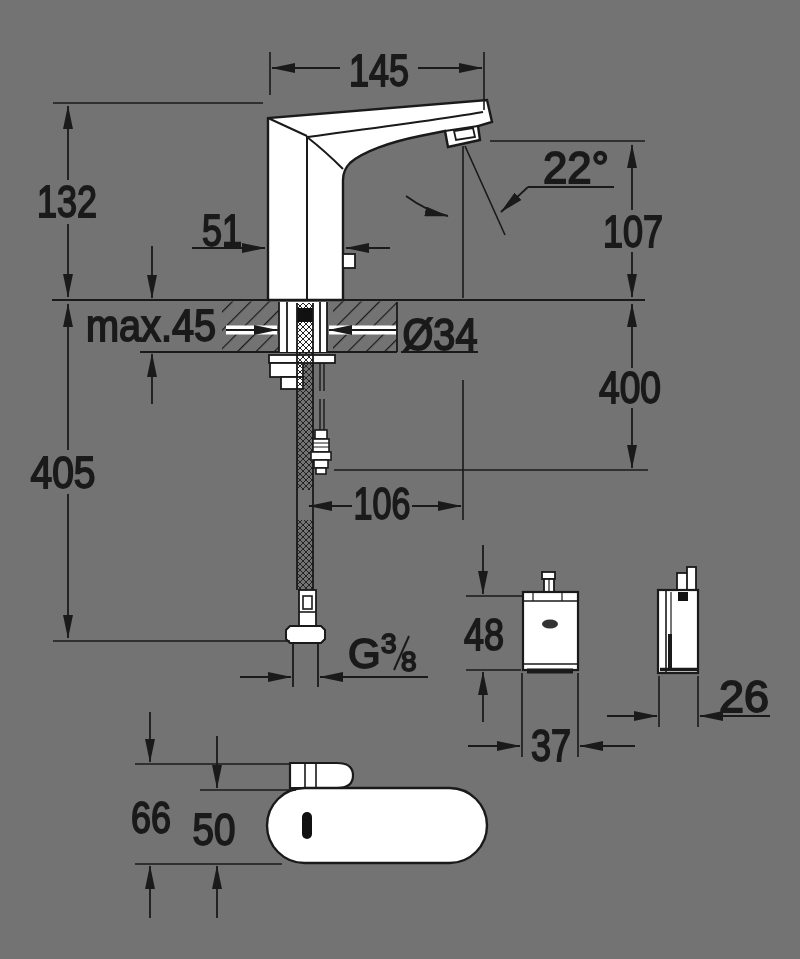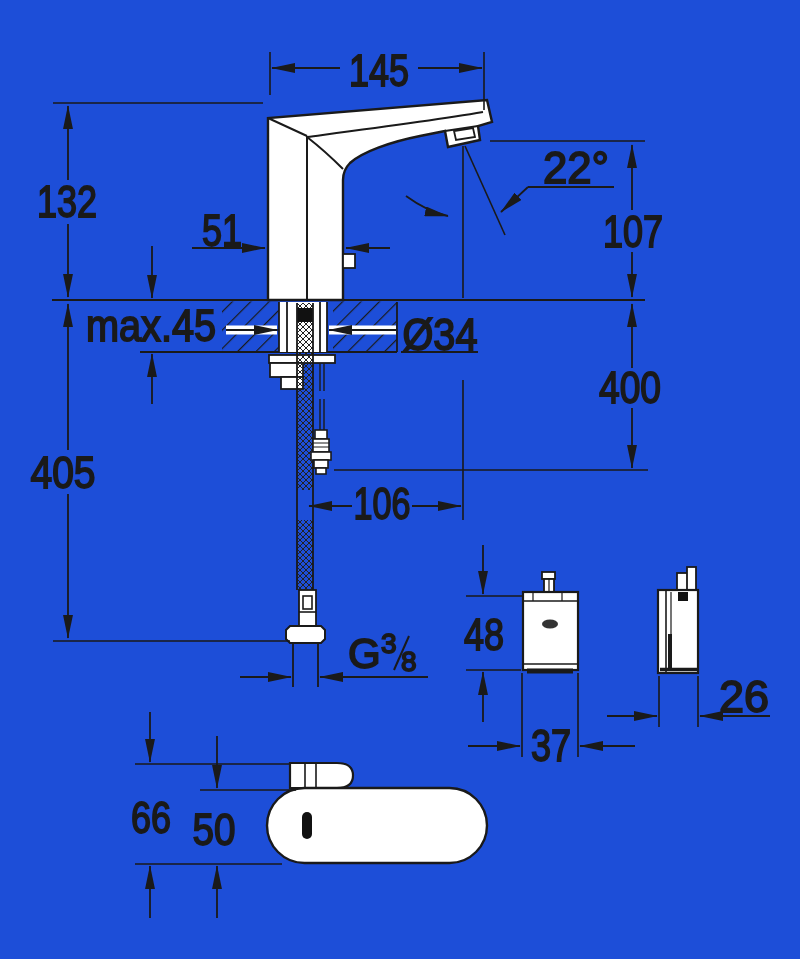--- a/index.html
+++ b/index.html
@@ -1,16 +1,16 @@
 <!DOCTYPE html>
 <html><head>
 <meta charset="utf-8">
 <style>
   html,body{margin:0;padding:0;background:#ffffff;}
-  .canvas{position:relative;width:800px;height:959px;background:#1d4ed8;overflow:hidden;
+  .canvas{position:relative;width:800px;height:959px;background:#737373;overflow:hidden;
           font-family:"Liberation Sans", sans-serif;}
   svg{display:block;}
   .dim{font-family:"Liberation Sans", sans-serif;font-size:44px;fill:#1a1a1a;}
   .dim-sm{font-family:"Liberation Sans", sans-serif;font-size:28px;fill:#1a1a1a;}
   .dim-g{font-family:"Liberation Sans", sans-serif;font-size:42px;fill:#1a1a1a;}
 </style>
 </head>
 <body>
 
 <div class="canvas">

